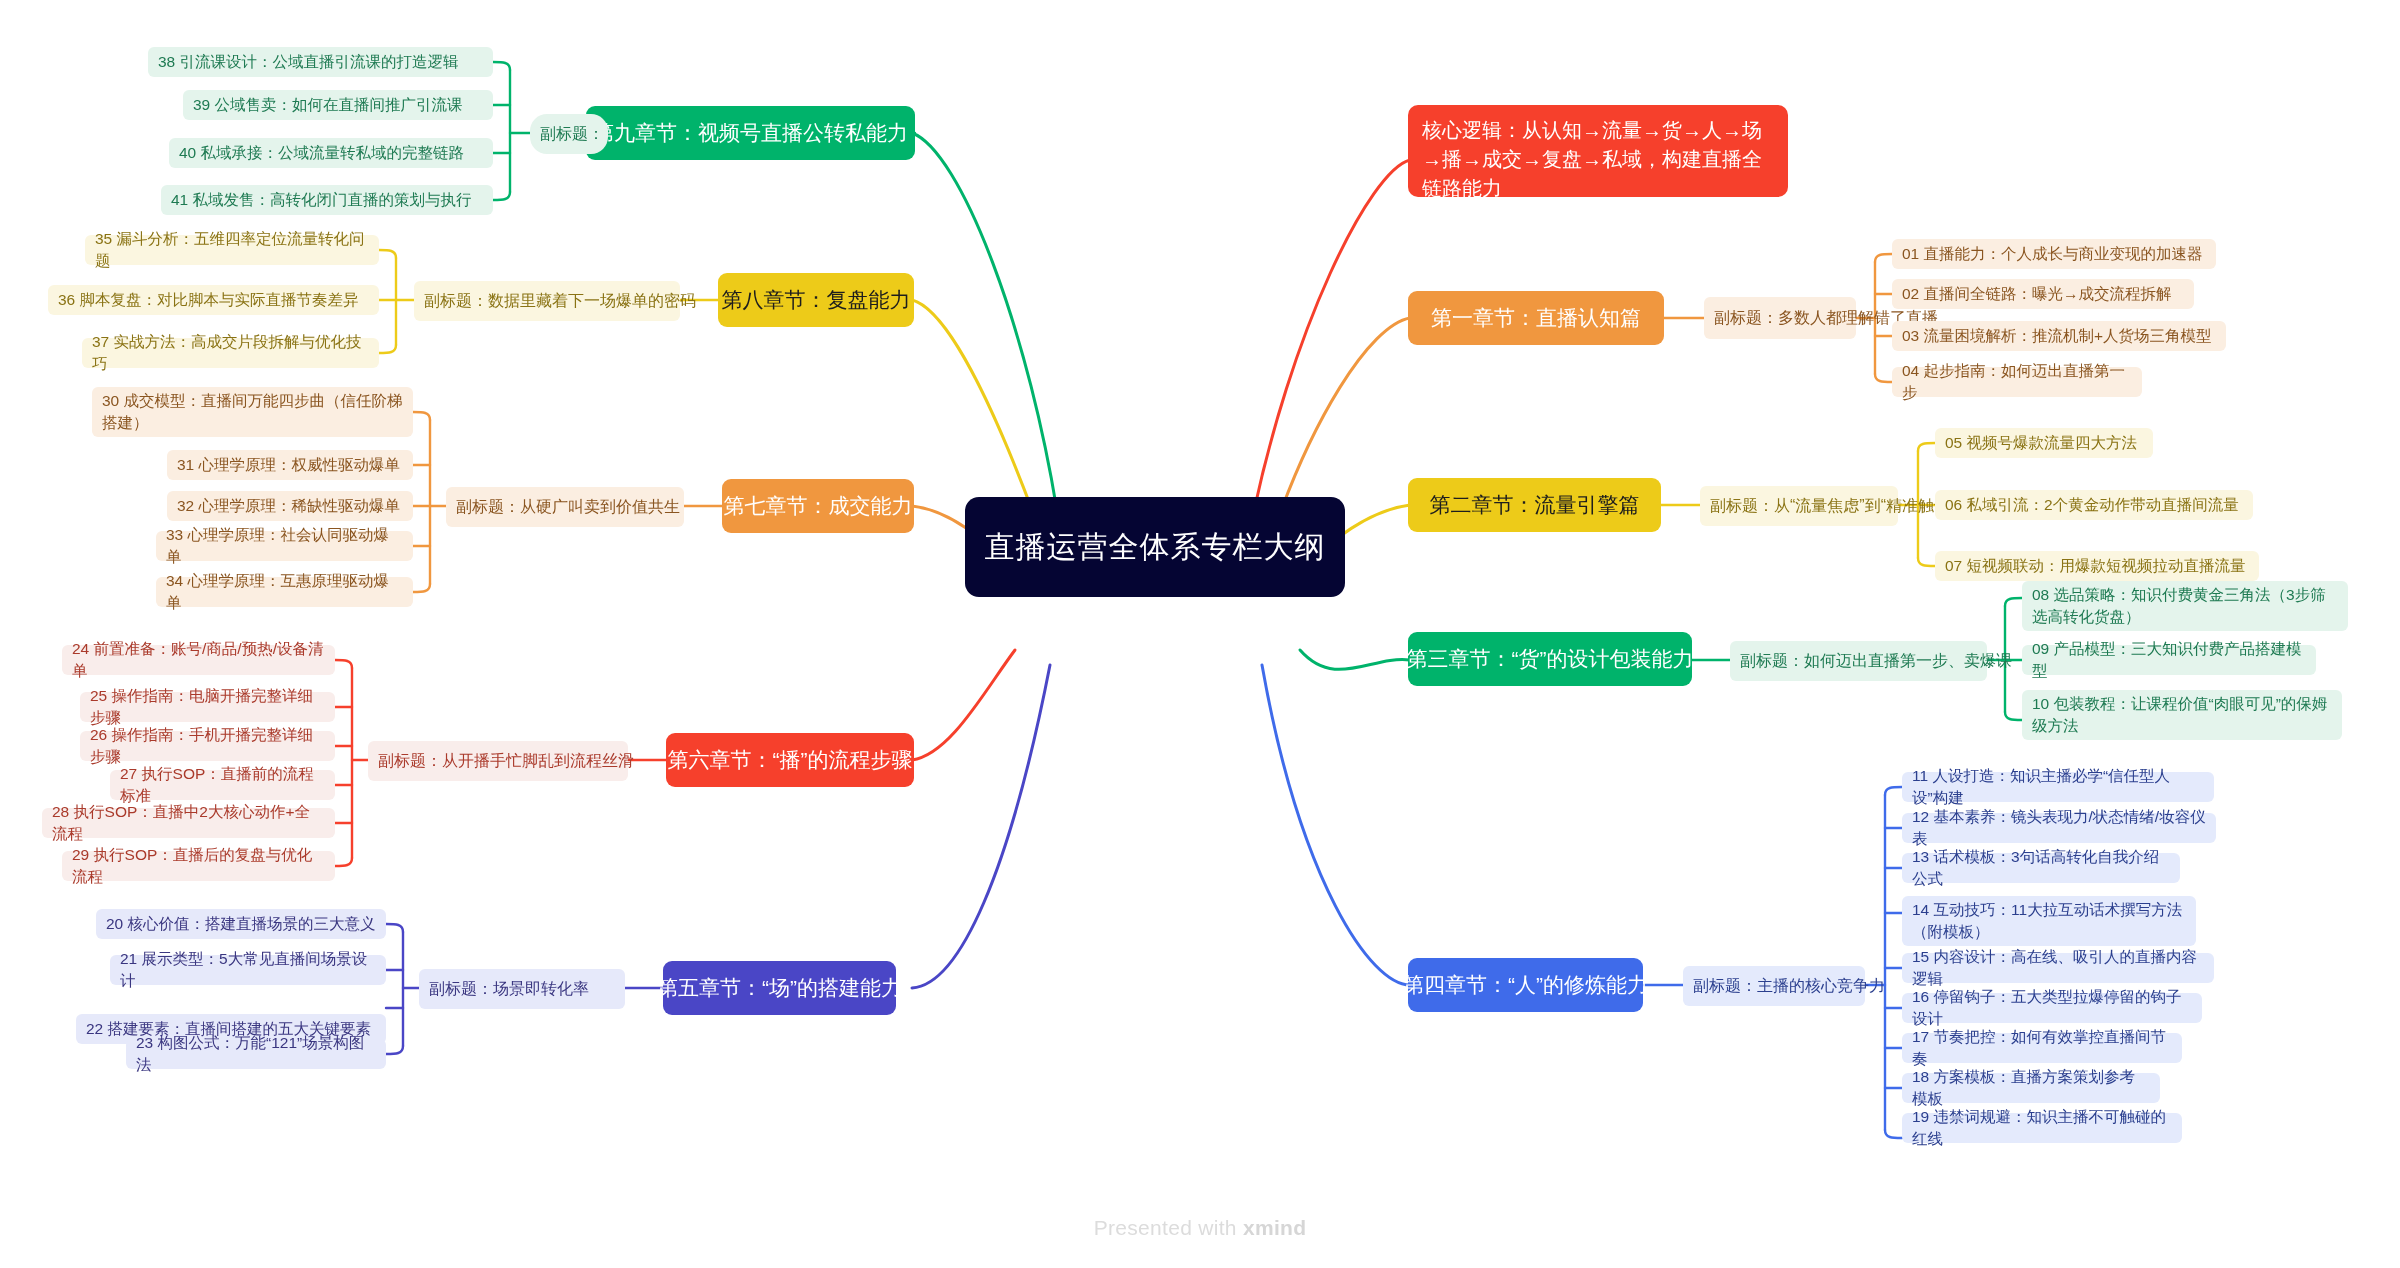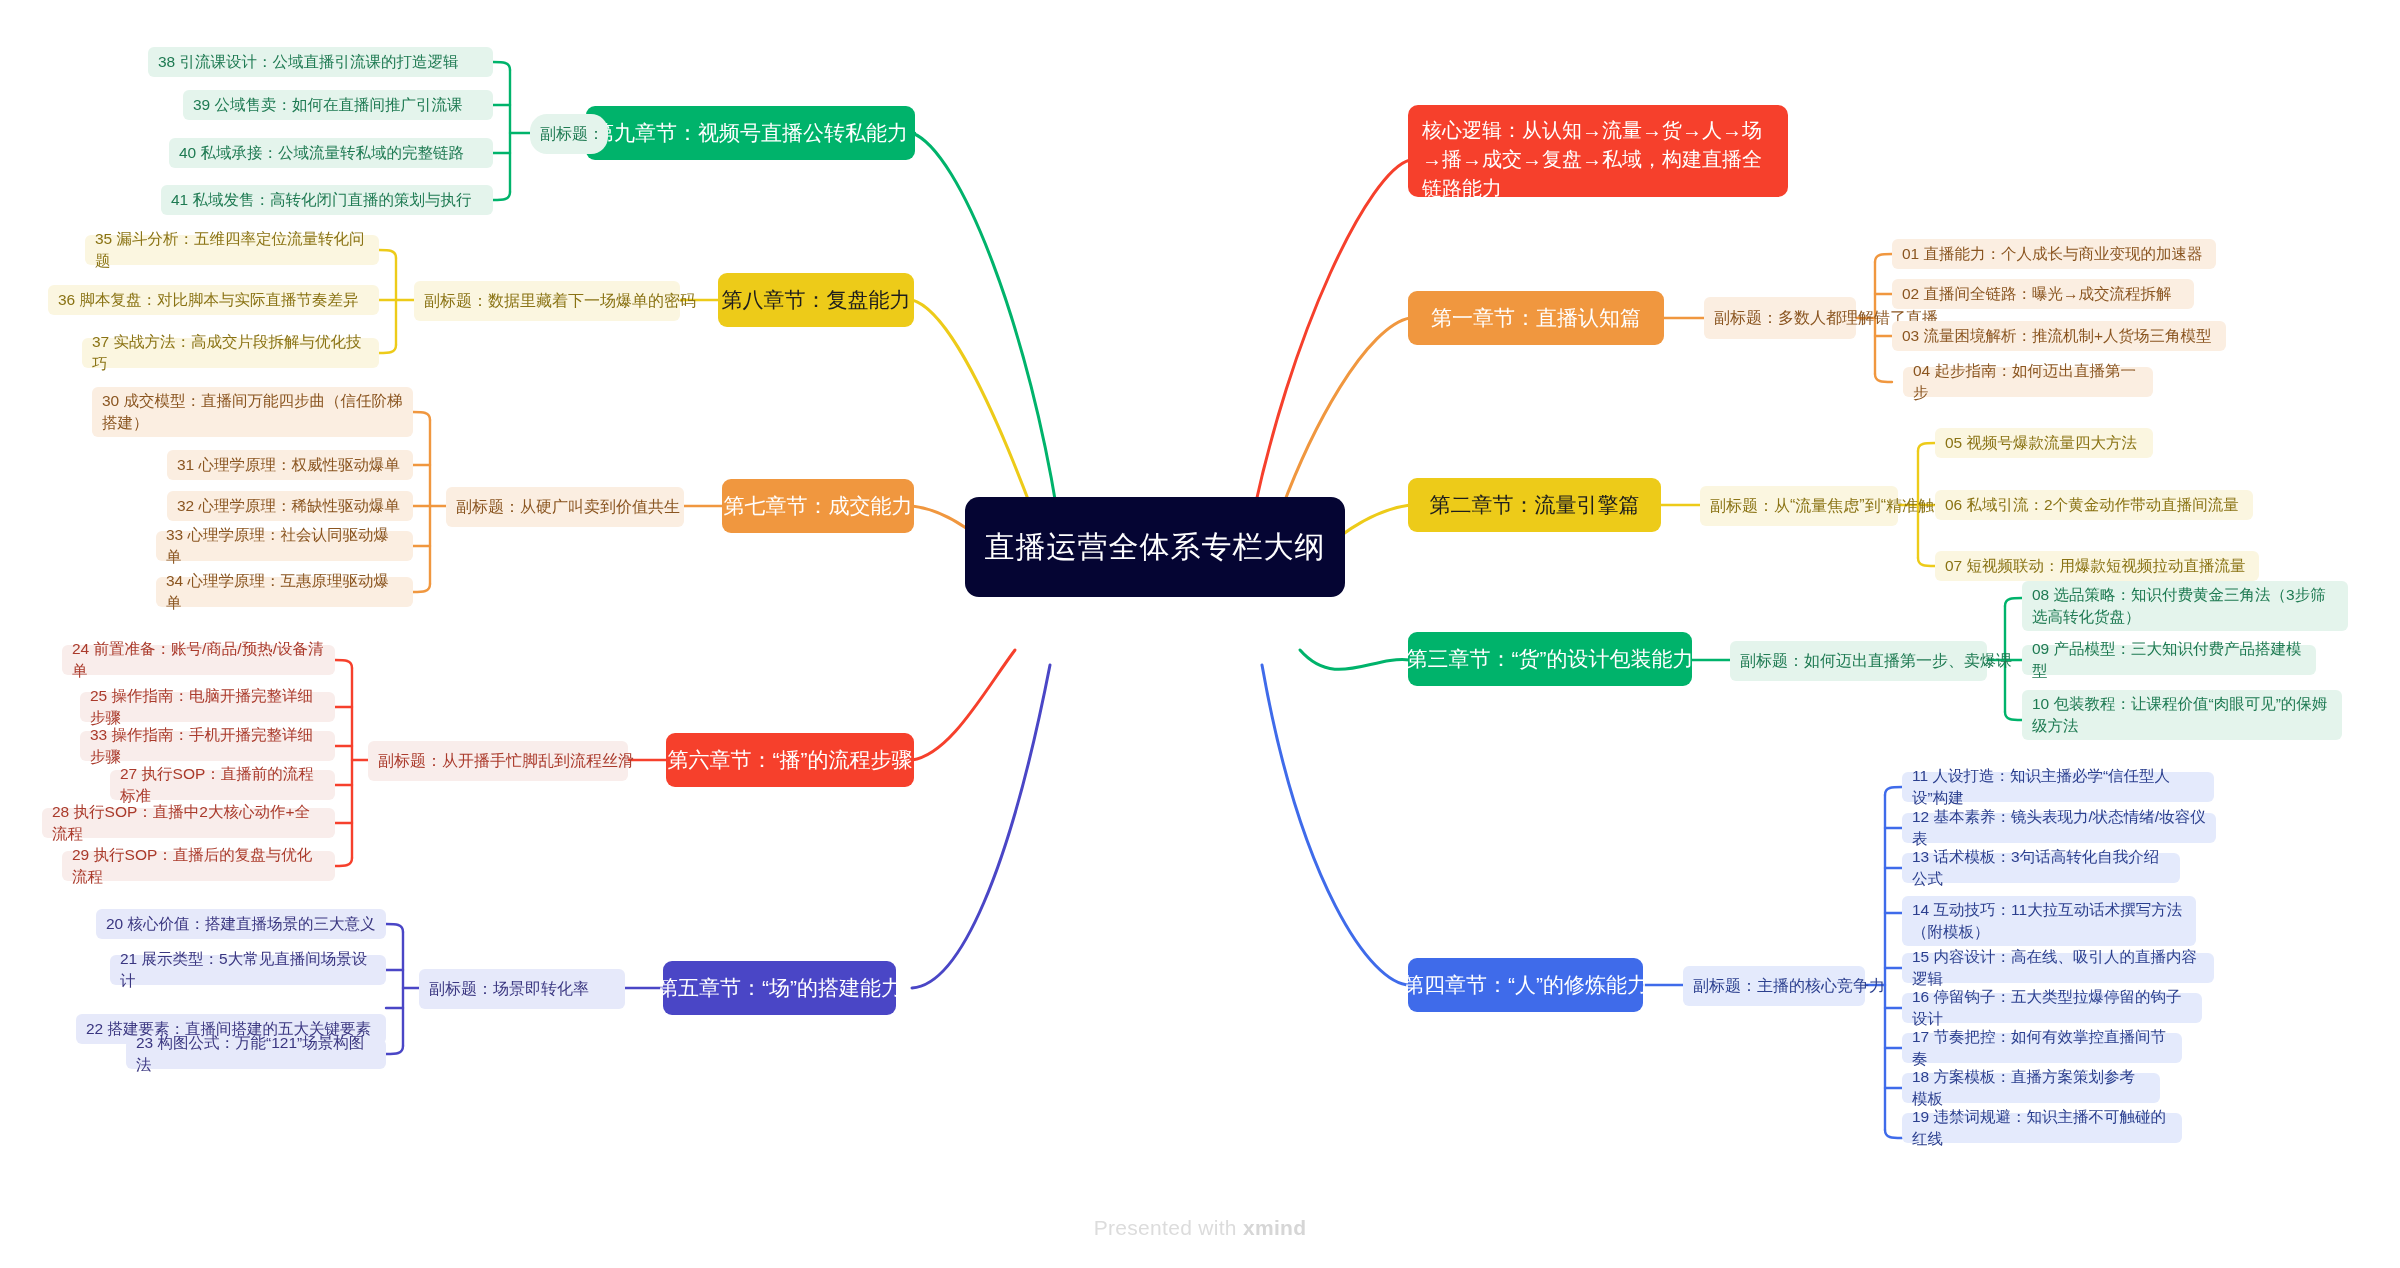--- a/index.html
+++ b/index.html
@@ -206,21 +206,21 @@
   </div>
   <div class="node leaf" style="left:1892px;top:239px;width:324px;height:30px;background:#FBEEE1;color:#8A5520;">
     <span>01 直播能力：个人成长与商业变现的加速器</span>
   </div>
   <div class="node leaf" style="left:1892px;top:279px;width:302px;height:30px;background:#FBEEE1;color:#8A5520;">
     <span>02 直播间全链路：曝光→成交流程拆解</span>
   </div>
   <div class="node leaf" style="left:1892px;top:321px;width:334px;height:30px;background:#FBEEE1;color:#8A5520;">
     <span>03 流量困境解析：推流机制+人货场三角模型</span>
   </div>
-  <div class="node leaf" style="left:1892px;top:367px;width:250px;height:30px;background:#FBEEE1;color:#8A5520;margin-left:11px;">
+  <div class="node leaf" style="left:1892px;top:367px;width:250px;height:30px;background:#FBEEE1;color:#8A5520;">
     <span>04 起步指南：如何迈出直播第一步</span>
   </div>
 
   <div class="node branch" style="left:1408px;top:478px;width:253px;height:54px;background:#EDCB19;color:#1d1d1d;">
     <span>第二章节：流量引擎篇</span>
   </div>
   <div class="node subtitle" style="left:1700px;top:486px;width:198px;height:40px;background:#FBF6E0;color:#8A7314;">
     <span>副标题：从“流量焦虑”到“精准触达”</span>
   </div>
   <div class="node leaf" style="left:1935px;top:428px;width:218px;height:30px;background:#FBF6E0;color:#8A7314;">
@@ -346,21 +346,21 @@
   <div class="node subtitle" style="left:368px;top:741px;width:260px;height:40px;background:#F9EDEB;color:#AA3A2B;">
     <span>副标题：从开播手忙脚乱到流程丝滑</span>
   </div>
   <div class="node leaf" style="left:62px;top:645px;width:273px;height:30px;background:#F9EDEB;color:#AA3A2B;">
     <span>24 前置准备：账号/商品/预热/设备清单</span>
   </div>
   <div class="node leaf" style="left:80px;top:692px;width:255px;height:30px;background:#F9EDEB;color:#AA3A2B;">
     <span>25 操作指南：电脑开播完整详细步骤</span>
   </div>
   <div class="node leaf" style="left:80px;top:731px;width:255px;height:30px;background:#F9EDEB;color:#AA3A2B;">
-    <span>33 操作指南：手机开播完整详细步骤</span>
+    <span>26 操作指南：手机开播完整详细步骤</span>
   </div>
   <div class="node leaf" style="left:110px;top:770px;width:225px;height:30px;background:#F9EDEB;color:#AA3A2B;">
     <span>27 执行SOP：直播前的流程标准</span>
   </div>
   <div class="node leaf" style="left:42px;top:808px;width:293px;height:30px;background:#F9EDEB;color:#AA3A2B;">
     <span>28 执行SOP：直播中2大核心动作+全流程</span>
   </div>
   <div class="node leaf" style="left:62px;top:851px;width:273px;height:30px;background:#F9EDEB;color:#AA3A2B;">
     <span>29 执行SOP：直播后的复盘与优化流程</span>
   </div>

